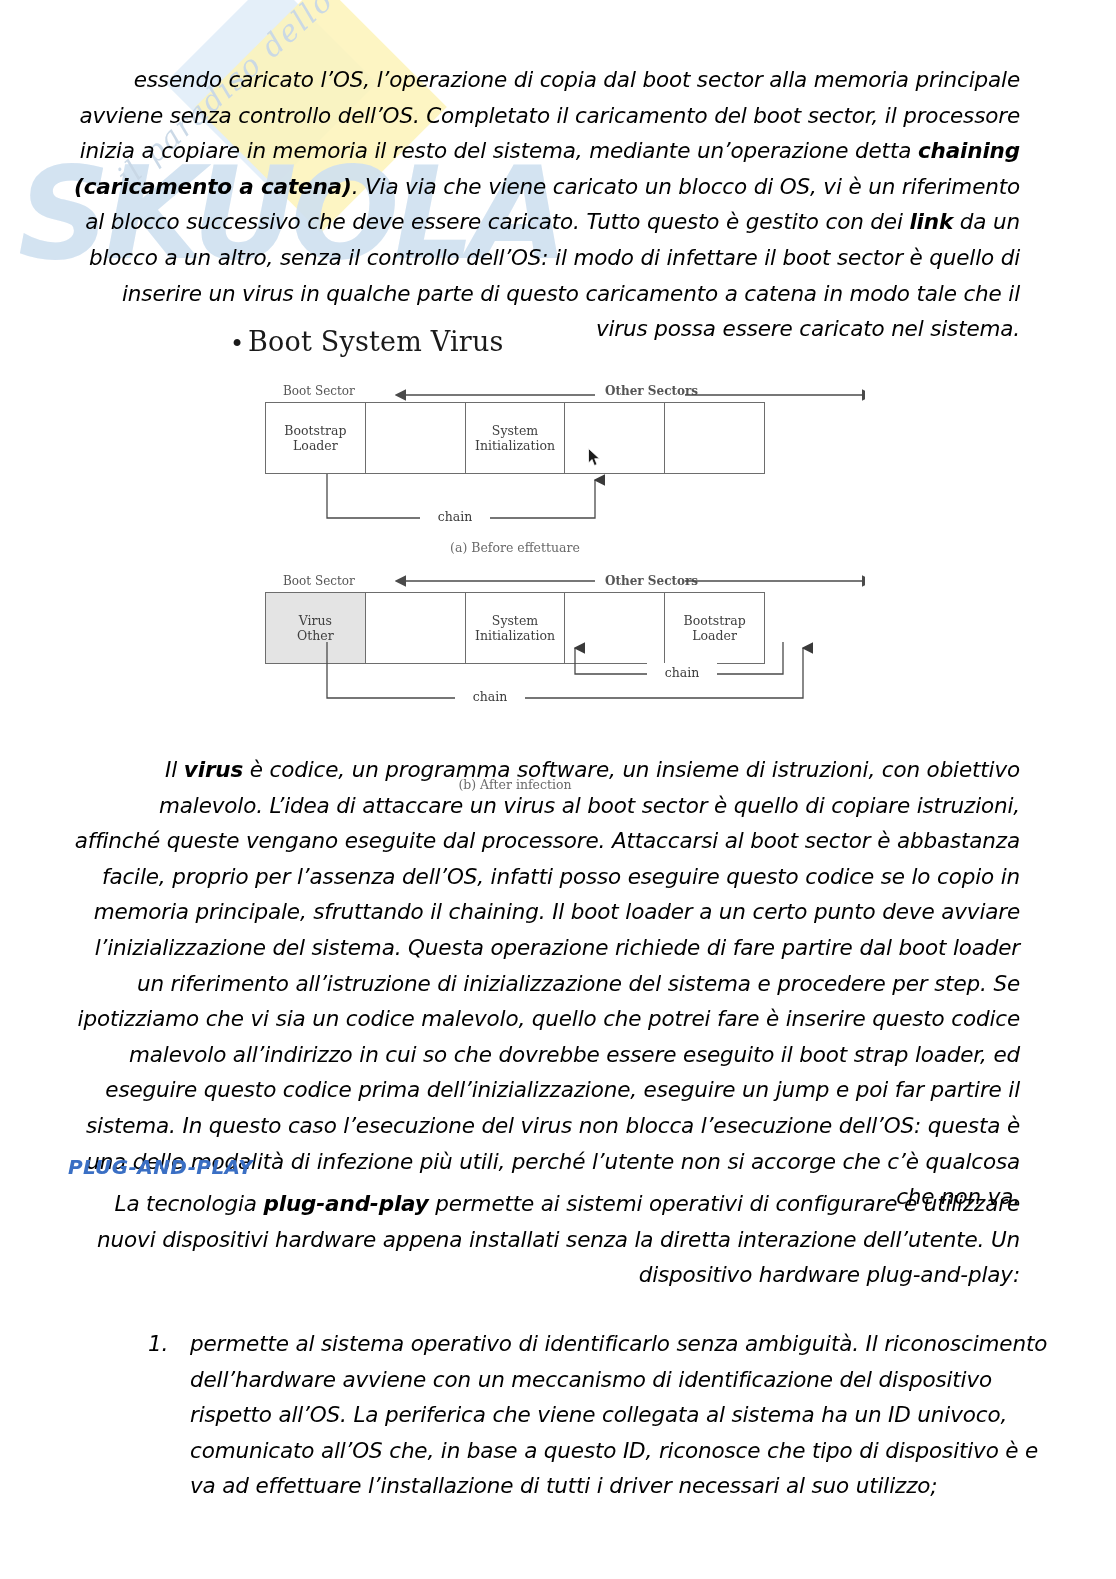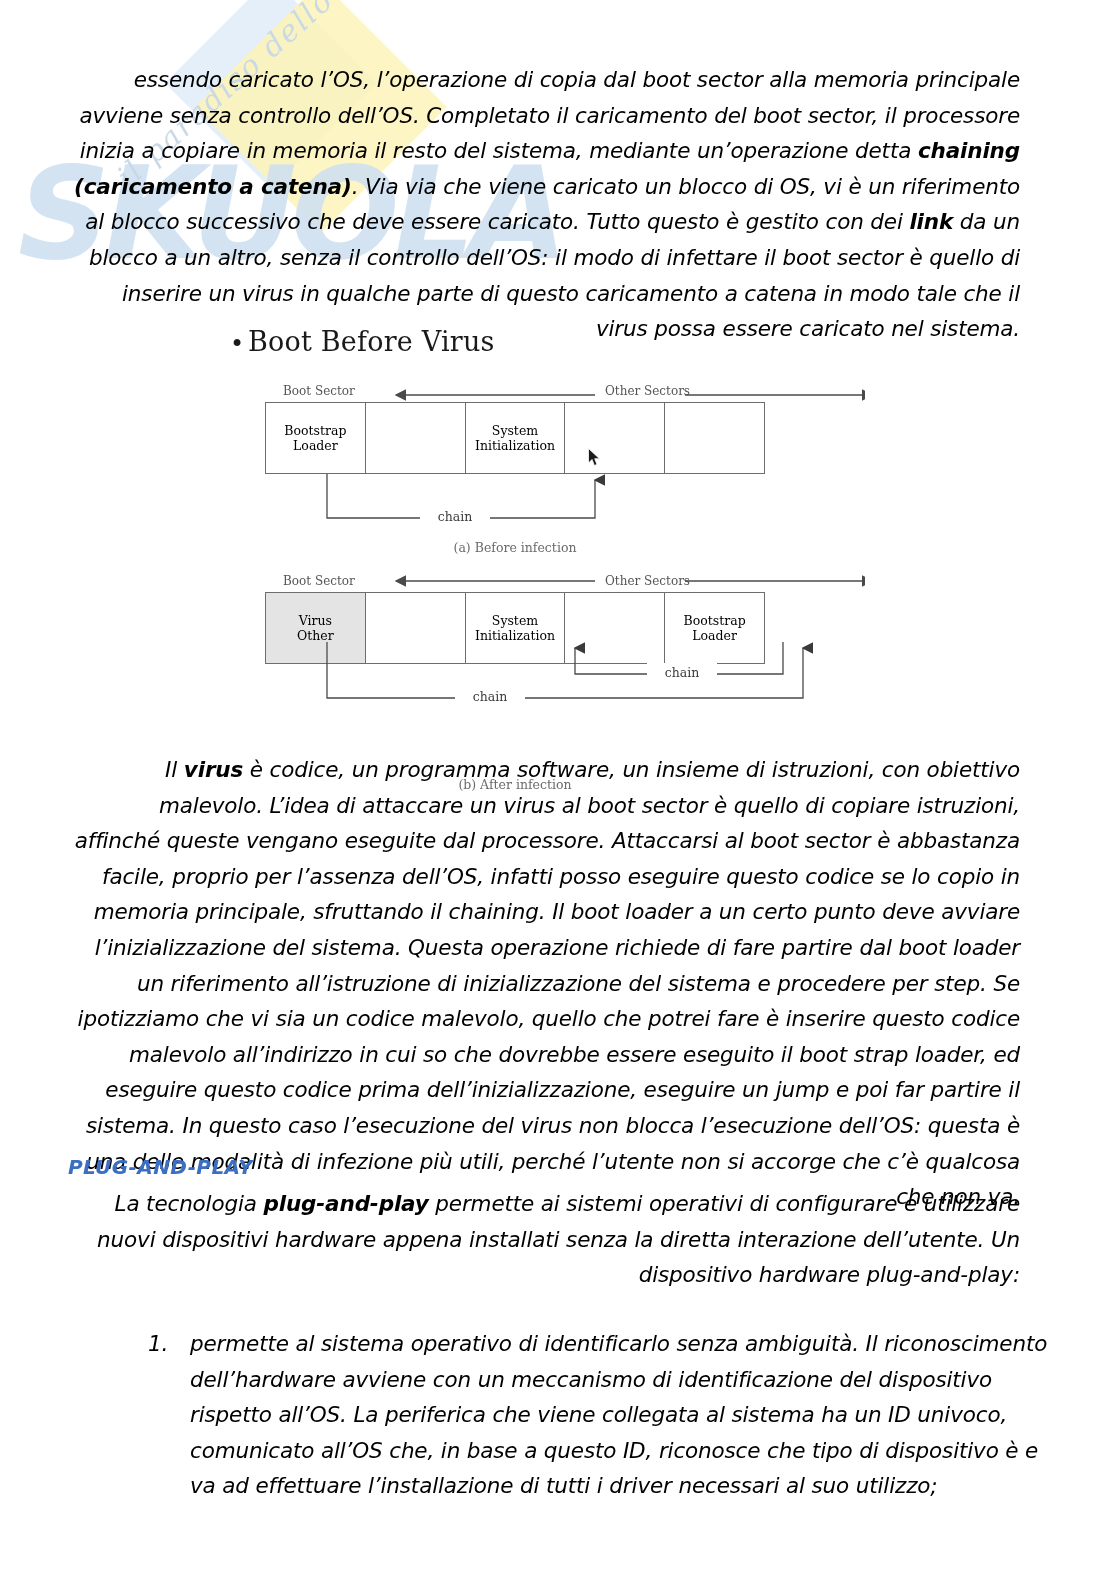--- a/index.html
+++ b/index.html
@@ -185,42 +185,42 @@
     height: 22px;
   }
   .lbl {
     position: absolute;
     font-family: "DejaVu Serif", serif;
     font-size: 12px;
     color: #555555;
     white-space: nowrap;
   }
   .lbl-boot { left: 18px; top: 4px; }
-  .lbl-other { left: 340px; top: 4px; }
+  .lbl-other { left: 340px; top: 4px; font-weight: bold; }
 
   
   .sector-bar {
     position: relative;
     display: flex;
     height: 72px;
     border: 1.6px solid #6d6d6d;
     background: #ffffff;
     box-sizing: border-box;
   }
   .sector-cell {
     flex: 1 1 0;
     border-right: 1.6px solid #6d6d6d;
     display: flex;
     align-items: center;
     justify-content: center;
     text-align: center;
     font-family: "DejaVu Serif", serif;
     font-size: 12.5px;
     line-height: 15px;
-    color: #000000;
+    color: #404040;
     box-sizing: border-box;
   }
   .sector-cell:last-child { border-right: none; }
   .sector-cell.shaded { background: #e4e4e4; }
 
   .chain-label {
     font-family: "DejaVu Serif", serif;
     font-size: 12.5px;
     color: #3a3a3a;
   }
@@ -247,21 +247,21 @@
     <div class="wm-sub">il paradiso dello studente</div>
   </div>
 
   <div class="content">
 
     <div class="para" id="para-intro">essendo caricato l’OS, l’operazione di copia dal boot sector alla memoria principale avviene senza controllo dell’OS. Completato il caricamento del boot sector, il processore inizia a copiare in memoria il resto del sistema, mediante un’operazione detta <b>chaining (caricamento a catena)</b>. Via via che viene caricato un blocco di OS, vi è un riferimento al blocco successivo che deve essere caricato. Tutto questo è gestito con dei <b>link</b> da un blocco a un altro, senza il controllo dell’OS: il modo di infettare il boot sector è quello di inserire un virus in qualche parte di questo caricamento a catena in modo tale che il virus possa essere caricato nel sistema.</div>
 
     <div class="figure-block">
 
       <div class="slide-title">
-        <span class="bullet-dot">•</span><span>Boot Before Virus</span>
+        <span class="bullet-dot">•</span><span>Boot System Virus</span>
       </div>
 
       <div class="diagram" id="diagram-a">
 
         <div class="label-row">
           <span class="lbl lbl-boot">Boot Sector</span>
           <span class="lbl lbl-other">Other Sectors</span>
         </div>
 
         <svg width="600" height="14" style="position:absolute;left:0;top:8px;">
@@ -299,21 +299,21 @@
           <defs>
             <marker id="arrUpA" markerWidth="9" markerHeight="9" refX="4.5" refY="1" orient="auto">
               <path d="M0,9 L4.5,0 L9,9 z" fill="#3a3a3a"></path>
             </marker>
           </defs>
           <path d="M62,0 L62,44 L330,44 L330,6" fill="none" stroke="#4a4a4a" stroke-width="1.3" marker-end="url(#arrUpA)"></path>
           <rect x="155" y="33" width="70" height="18" fill="#ffffff"></rect>
           <text x="190" y="47" text-anchor="middle" class="chain-label" font-family="DejaVu Serif, serif" font-size="12.5" fill="#3a3a3a">chain</text>
         </svg>
 
-        <div class="diagram-caption" style="top:160px;">(a)  Before infection</div>
+        <div class="diagram-caption" style="top:160px;">(a)  Before effettuare</div>
       </div>
 
       <div class="diagram" id="diagram-b">
 
         <div class="label-row">
           <span class="lbl lbl-boot">Boot Sector</span>
           <span class="lbl lbl-other">Other Sectors</span>
         </div>
 
         <svg width="600" height="14" style="position:absolute;left:0;top:4px;">

